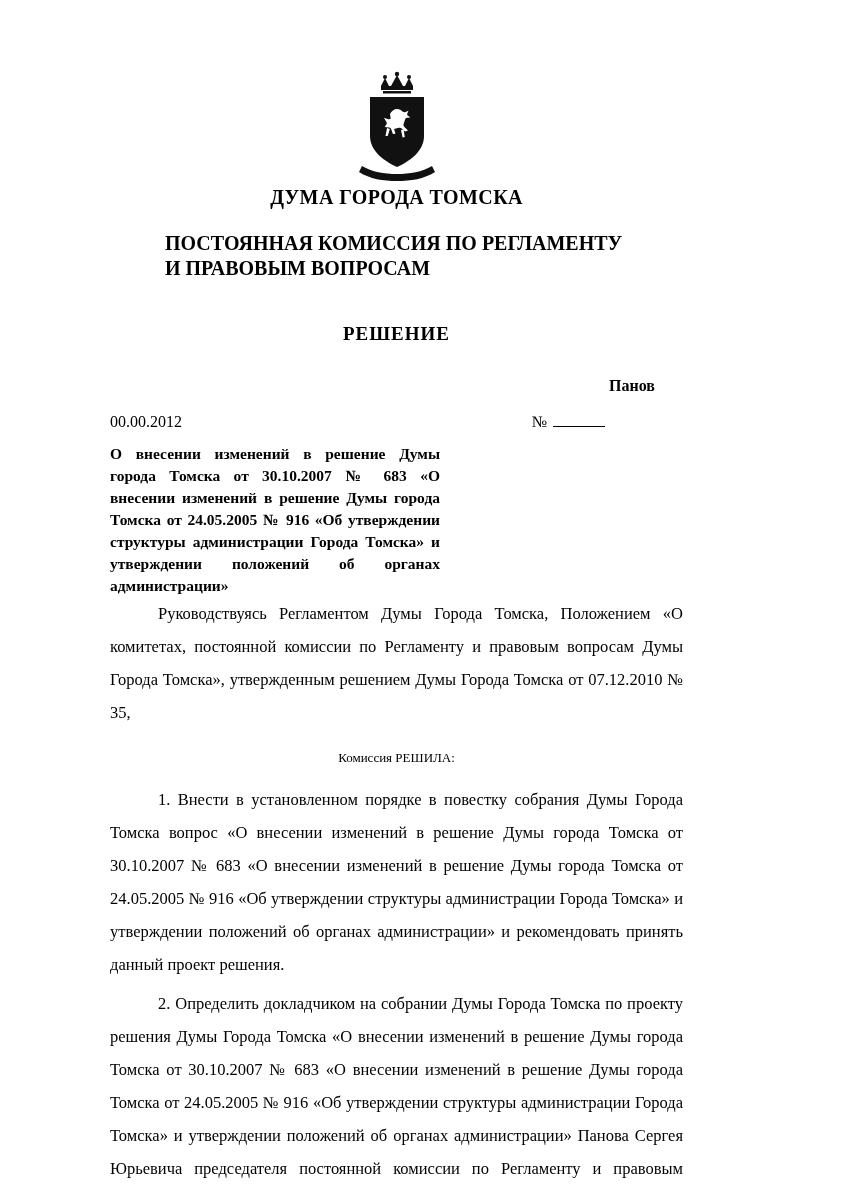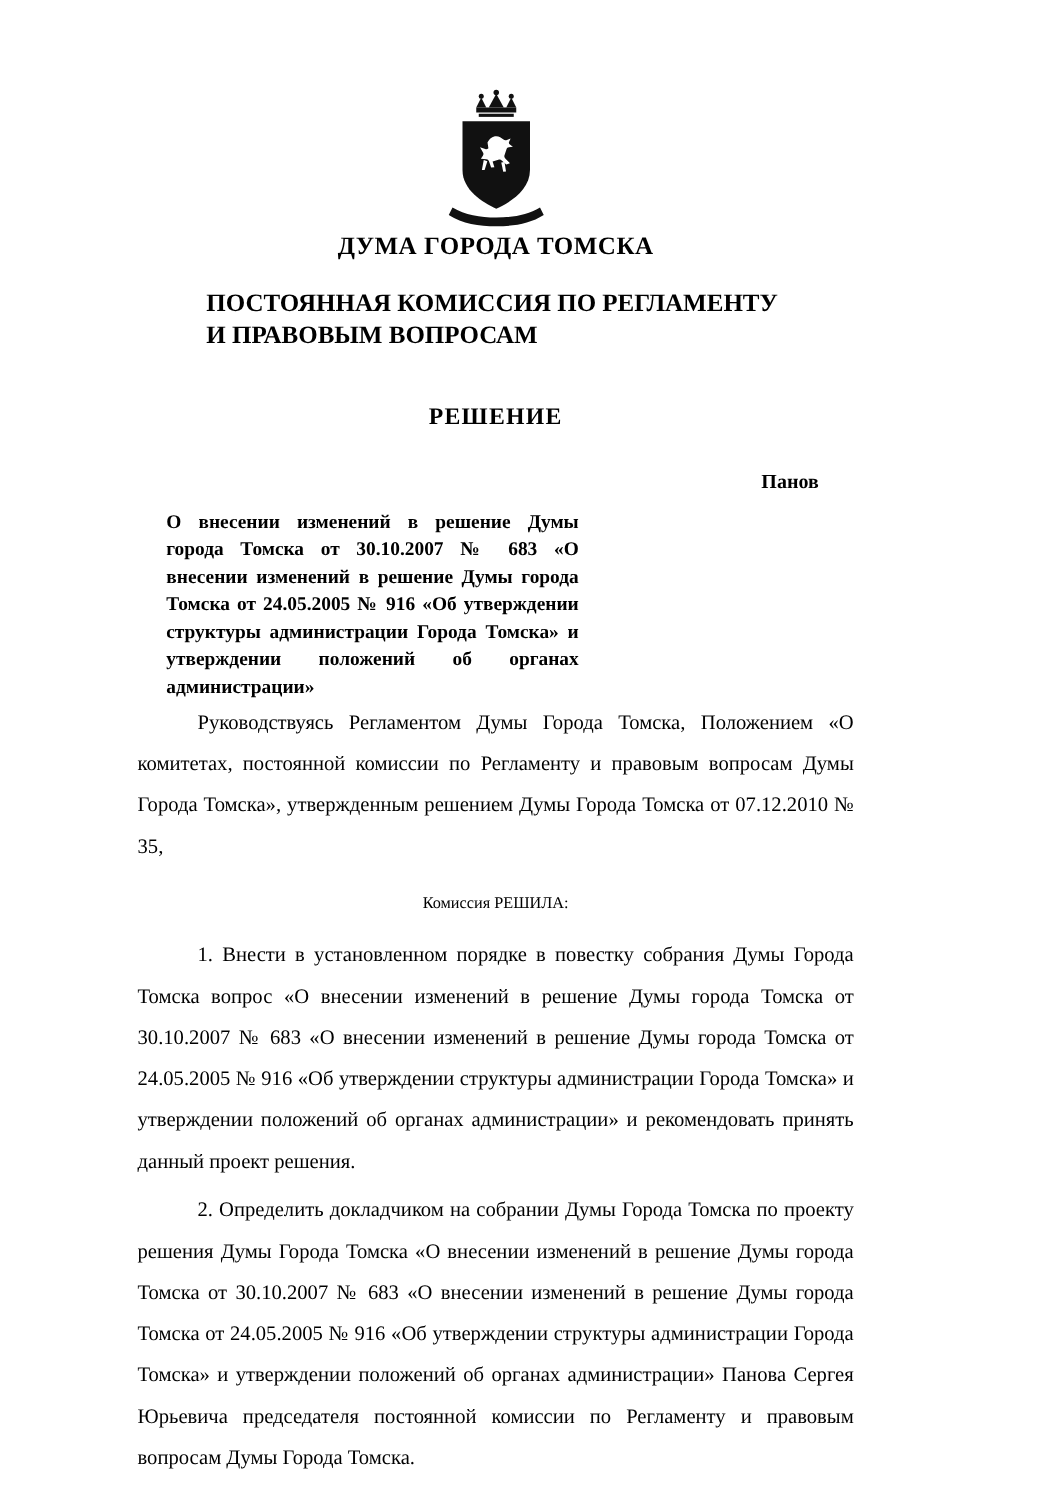--- a/index.html
+++ b/index.html
@@ -94,21 +94,20 @@
 
   
   .subject {
     width: 330px;
     margin-top: 12px;
     font-weight: bold;
     font-size: 15.5px;
     line-height: 1.42;
     text-align: justify;
     text-justify: inter-word;
-    margin-left: 23px;
   }
 
   
   .body-text {
     font-size: 16.5px;
     line-height: 2.0;
     text-align: justify;
     text-justify: inter-word;
   }
   .body-text p {
@@ -170,20 +169,27 @@
   </div>
 
   <div class="org-title">ДУМА ГОРОДА ТОМСКА</div>
 
   <div class="commission-title">ПОСТОЯННАЯ КОМИССИЯ ПО РЕГЛАМЕНТУ И ПРАВОВЫМ ВОПРОСАМ</div>
 
   <div class="doc-type">РЕШЕНИЕ</div>
 
   <div class="project-line">Панов</div>
 
+  <div class="date-number-row">
+    <div class="doc-date">00.00.2012</div>
+    <div class="doc-number">
+      <span>№</span>
+      <span class="num-blank"></span>
+    </div>
+  </div>
 
   <div class="subject">О внесении изменений в решение Думы города Томска от 30.10.2007 № 683 «О внесении изменений в решение Думы города Томска от 24.05.2005 № 916 «Об утверждении структуры администрации Города Томска» и утверждении положений об органах администрации»</div>
 
   <div class="body-text">
     <p>Руководствуясь Регламентом Думы Города Томска, Положением «О комитетах, постоянной комиссии по Регламенту и правовым вопросам Думы Города Томска», утвержденным решением Думы Города Томска от 07.12.2010 № 35,</p>
     <p class="center-line">Комиссия РЕШИЛА:</p>
     <p class="para-gap">1. Внести в установленном порядке в повестку собрания Думы Города Томска вопрос «О внесении изменений в решение Думы города Томска от 30.10.2007 № 683 «О внесении изменений в решение Думы города Томска от 24.05.2005 № 916 «Об утверждении структуры администрации Города Томска» и утверждении положений об органах администрации» и рекомендовать принять данный проект решения.</p>
     <p class="para-gap">2. Определить докладчиком на собрании Думы Города Томска по проекту решения Думы Города Томска «О внесении изменений в решение Думы города Томска от 30.10.2007 № 683 «О внесении изменений в решение Думы города Томска от 24.05.2005 № 916 «Об утверждении структуры администрации Города Томска» и утверждении положений об органах администрации» Панова Сергея Юрьевича председателя постоянной комиссии по Регламенту и правовым вопросам Думы Города Томска.</p>
   </div>
 

